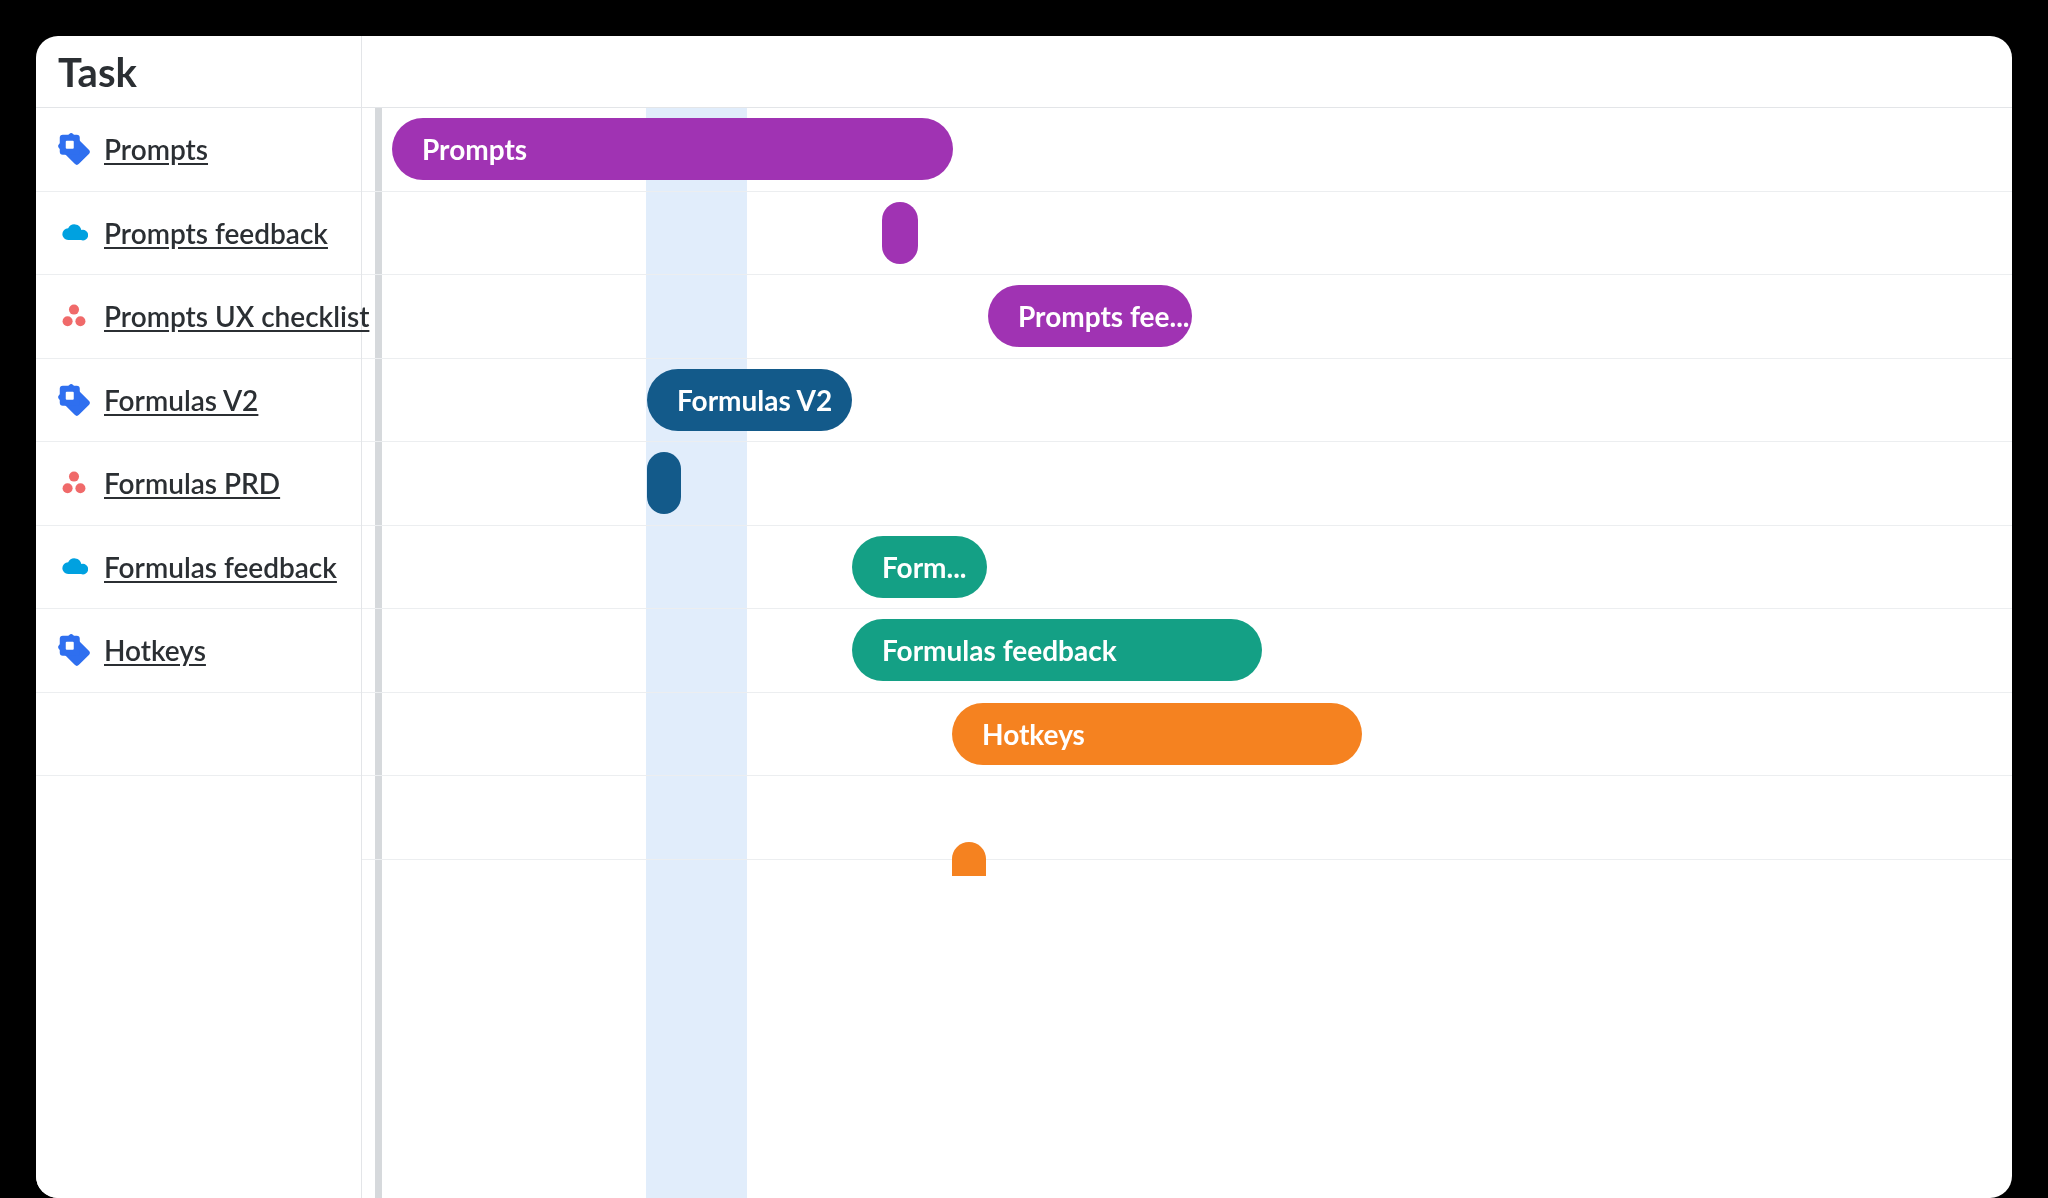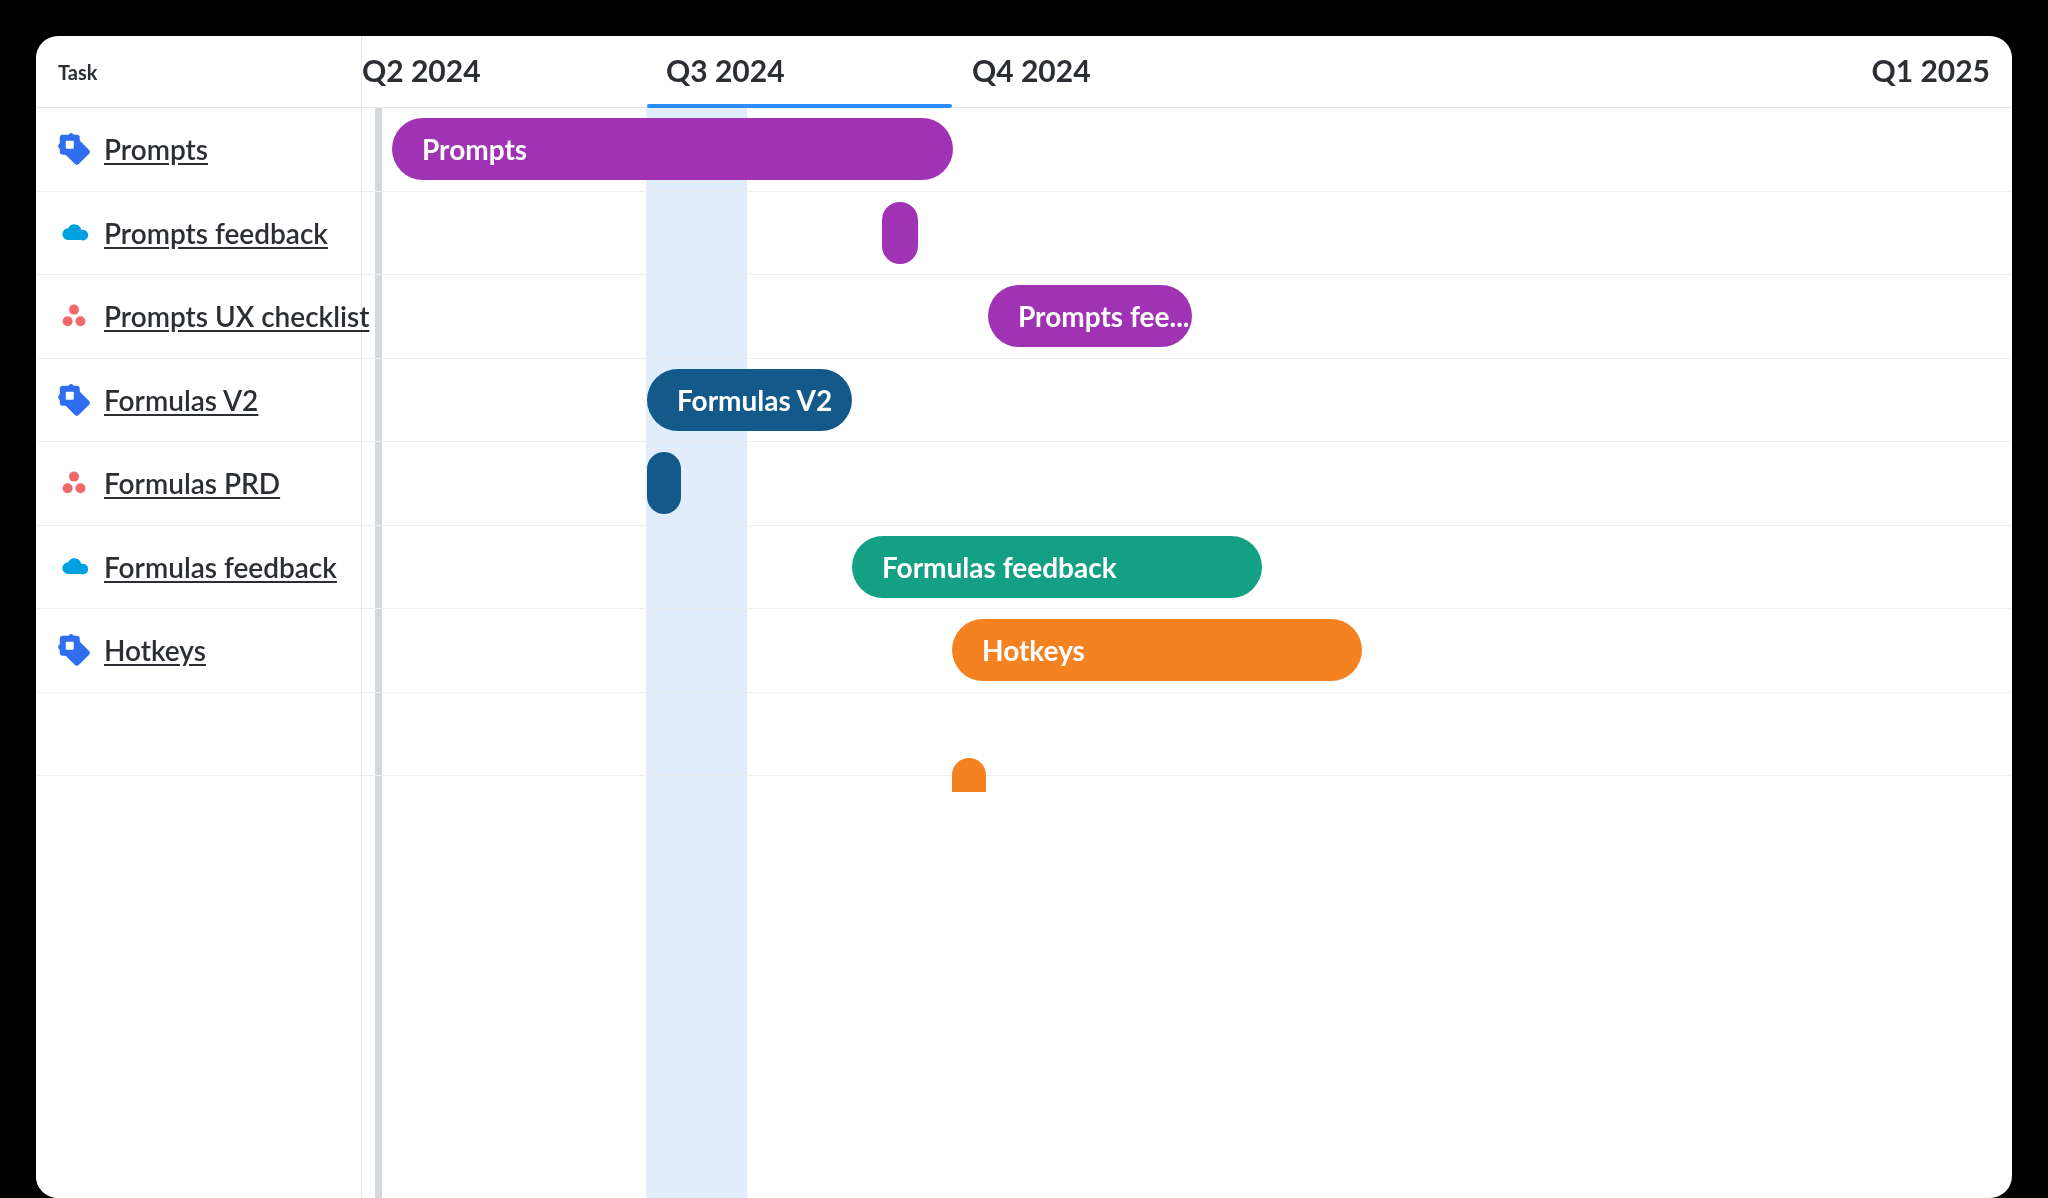--- a/index.html
+++ b/index.html
@@ -20,21 +20,21 @@
     }
     .header {
       display: flex;
       height: 72px;
       border-bottom: 1px solid #e3e5e8;
     }
     .header-task {
       width: 326px;
       display: flex; align-items: center;
       padding-left: 22px;
-      font-size: 20px; font-weight: 700;
+      font-size: 40px; font-weight: 700;
       border-right: 1px solid #e3e5e8;
     }
     .timeline-header { position: relative; flex: 1; }
     .th-label {
       position: absolute; top: 0; height: 68px;
       display: flex; align-items: center;
       font-size: 30px; font-weight: 700;
     }
     .th-underline {
       position: absolute; bottom: -1px; height: 4px;
@@ -97,27 +97,20 @@
   </style>
 </head>
 <body>
 
 <div class="frame">
 
   <div class="header">
     <div class="header-task">
       <span>Task</span>
     </div>
-    <div class="timeline-header" id="timeline-header">
-        <div class="th-label" style="left: 0px;">Q2 2024</div>
-        <div class="th-label" style="left: 304px;">Q3 2024</div>
-        <div class="th-underline" style="left: 285px; width: 305px;"></div>
-        <div class="th-label" style="left: 610px;">Q4 2024</div>
-        <div class="th-label" style="right: 22px;">Q1 2025</div>
-      </div>
   </div>
 
   <div class="body">
     <div class="task-col" id="task-col">
         <div class="task-row">
           <span class="icon diamond">
             <div class="diamond"></div>
           </span>
           <span class="task-link">Prompts</span>
         </div>
@@ -184,20 +177,23 @@
           <div class="tl-row">
             <div class="bar c-purple" style="left: 626px; width: 204px;">Prompts fee...</div>
           </div>
           <div class="tl-row">
             <div class="bar c-navy" style="left: 285px; width: 205px;">Formulas V2</div>
           </div>
           <div class="tl-row">
             <div class="bar c-navy" style="left: 285px; width: 34px; padding: 0px;"></div>
           </div>
           <div class="tl-row">
+            <div class="bar c-teal" style="left: 490px; width: 135px;">Form...</div>
+          </div>
+          <div class="tl-row">
             <div class="bar c-teal" style="left: 490px; width: 410px;">Formulas feedback</div>
           </div>
           <div class="tl-row">
             <div class="bar c-orange" style="left: 590px; width: 410px;">Hotkeys</div>
           </div>
           <div class="tl-row">
             <div class="bar c-orange" style="left: 590px; width: 34px; padding: 0px; height: 34px; top: 100%; transform: translateY(-50%); border-radius: 31px 31px 0px 0px;"></div>
           </div>
         </div>
     </div>

